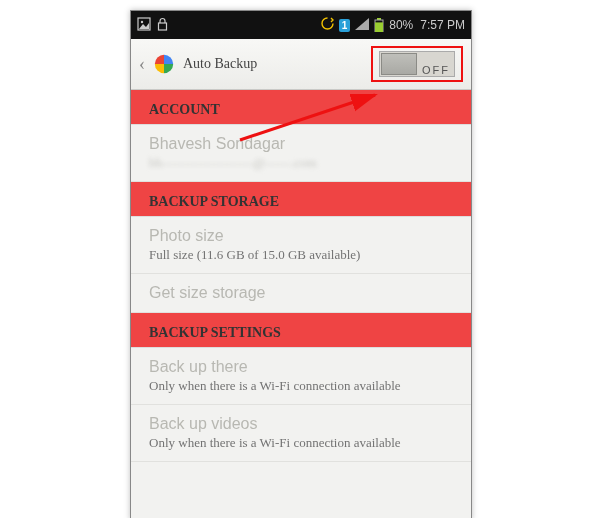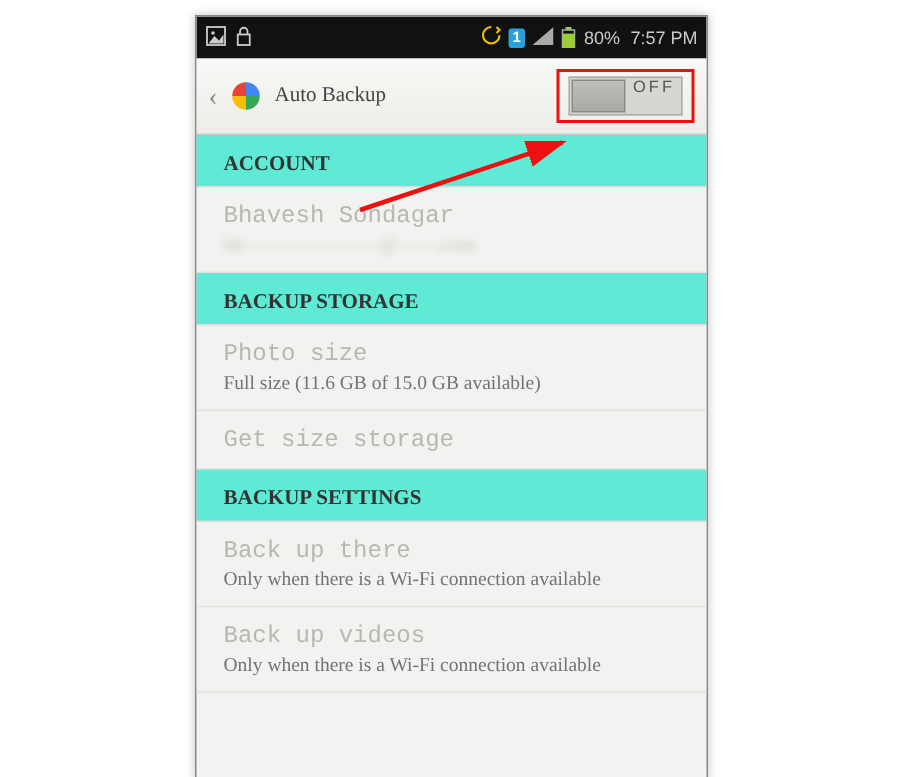--- a/index.html
+++ b/index.html
@@ -81,21 +81,21 @@
     border: 2px solid #e11;
     padding: 3px 6px;
   }
   .toggle {
     width: 74px;
     height: 24px;
     background: #d8d6d0;
     border: 1px solid #aaa;
     position: relative;
     display: flex;
-    align-items: flex-start;
+    align-items: flex-end;
   }
   .toggle-thumb {
     position: absolute;
     left: 1px;
     top: 1px;
     width: 34px;
     height: 20px;
     background: linear-gradient(#bfbfba,#a9a9a4);
     border: 1px solid #8b8b86;
   }
@@ -106,30 +106,30 @@
     color: #555;
     margin-left: 42px;
   }
   
   .section-header {
     font-family: "Comic Sans MS", cursive;
     font-size: 14px;
     font-weight: bold;
     color: #333;
     padding: 12px 18px 6px 18px;
-    background: #5eead4;
+    background: #ef4444;
     border-bottom: 1px solid #ddd;
   }
   .list-item {
     padding: 10px 18px 10px 18px;
     border-bottom: 1px solid #e1e1de;
     background: #f2f2f0;
   }
   .item-title {
-    font-family: Liberation Mono, monospace;
+    font-family: Liberation Sans, sans-serif;
     font-size: 16px;
     color: #b8b8b2;
   }
   .item-sub {
     font-family: "Comic Sans MS", cursive;
     font-size: 13px;
     color: #737373;
     margin-top: 2px;
   }
   .blur {

